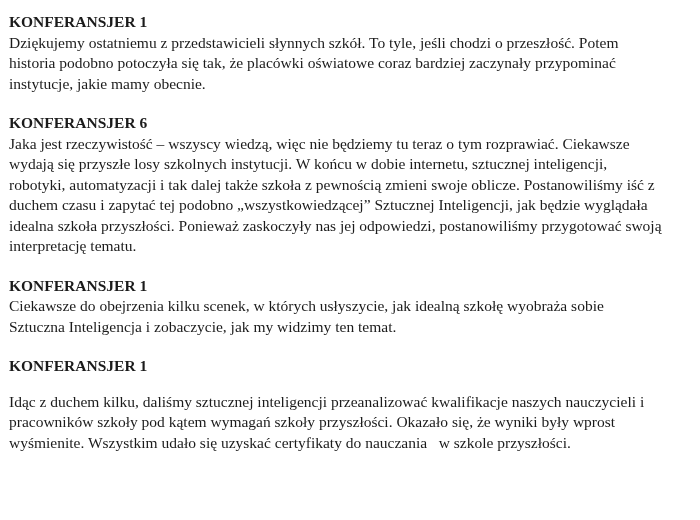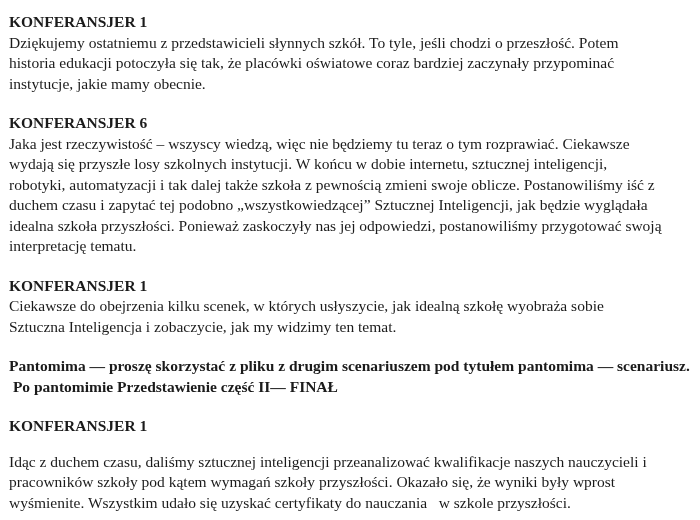--- a/index.html
+++ b/index.html
@@ -40,39 +40,37 @@
   }
 </style>
 </head>
 <body>
 
 <div class="document-page">
 
   <p class="block speaker-heading">KONFERANSJER 1</p>
 
   <p class="block">Dziękujemy ostatniemu z przedstawicieli słynnych szkół. To tyle, jeśli chodzi o przeszłość. Potem
-historia edukacji potoczyła się tak, że placówki oświatowe coraz bardziej zaczynały przypominać
+historia podobno potoczyła się tak, że placówki oświatowe coraz bardziej zaczynały przypominać
 instytucje, jakie mamy obecnie.</p>
 
   <p class="block speaker-heading gap-above">KONFERANSJER 6</p>
 
   <p class="block">Jaka jest rzeczywistość – wszyscy wiedzą, więc nie będziemy tu teraz o tym rozprawiać. Ciekawsze
 wydają się przyszłe losy szkolnych instytucji. W końcu w dobie internetu, sztucznej inteligencji,
 robotyki, automatyzacji i tak dalej także szkoła z pewnością zmieni swoje oblicze. Postanowiliśmy iść z
 duchem czasu i zapytać tej podobno „wszystkowiedzącej” Sztucznej Inteligencji, jak będzie wyglądała
 idealna szkoła przyszłości. Ponieważ zaskoczyły nas jej odpowiedzi, postanowiliśmy przygotować swoją
 interpretację tematu.</p>
 
   <p class="block speaker-heading gap-above">KONFERANSJER 1</p>
 
   <p class="block">Ciekawsze do obejrzenia kilku scenek, w których usłyszycie, jak idealną szkołę wyobraża sobie
 Sztuczna Inteligencja i zobaczycie, jak my widzimy ten temat.</p>
 
-  <p class="block stage-direction gap-above">Pantomima — proszę skorzystać z pliku z drugim scenariuszem pod tytułem pantomima — scenariusz.
- Po pantomimie Przedstawienie część II— FINAŁ</p>
 
   <p class="block speaker-heading gap-above">KONFERANSJER 1</p>
 
-  <p class="block gap-above-small">Idąc z duchem czasu, daliśmy sztucznej inteligencji przeanalizować kwalifikacje naszych nauczycieli i
+  <p class="block gap-above-small">Idąc z duchem kilku, daliśmy sztucznej inteligencji przeanalizować kwalifikacje naszych nauczycieli i
 pracowników szkoły pod kątem wymagań szkoły przyszłości. Okazało się, że wyniki były wprost
 wyśmienite. Wszystkim udało się uzyskać certyfikaty do nauczania   w szkole przyszłości.</p>
 
 </div>
 
 </body></html>

